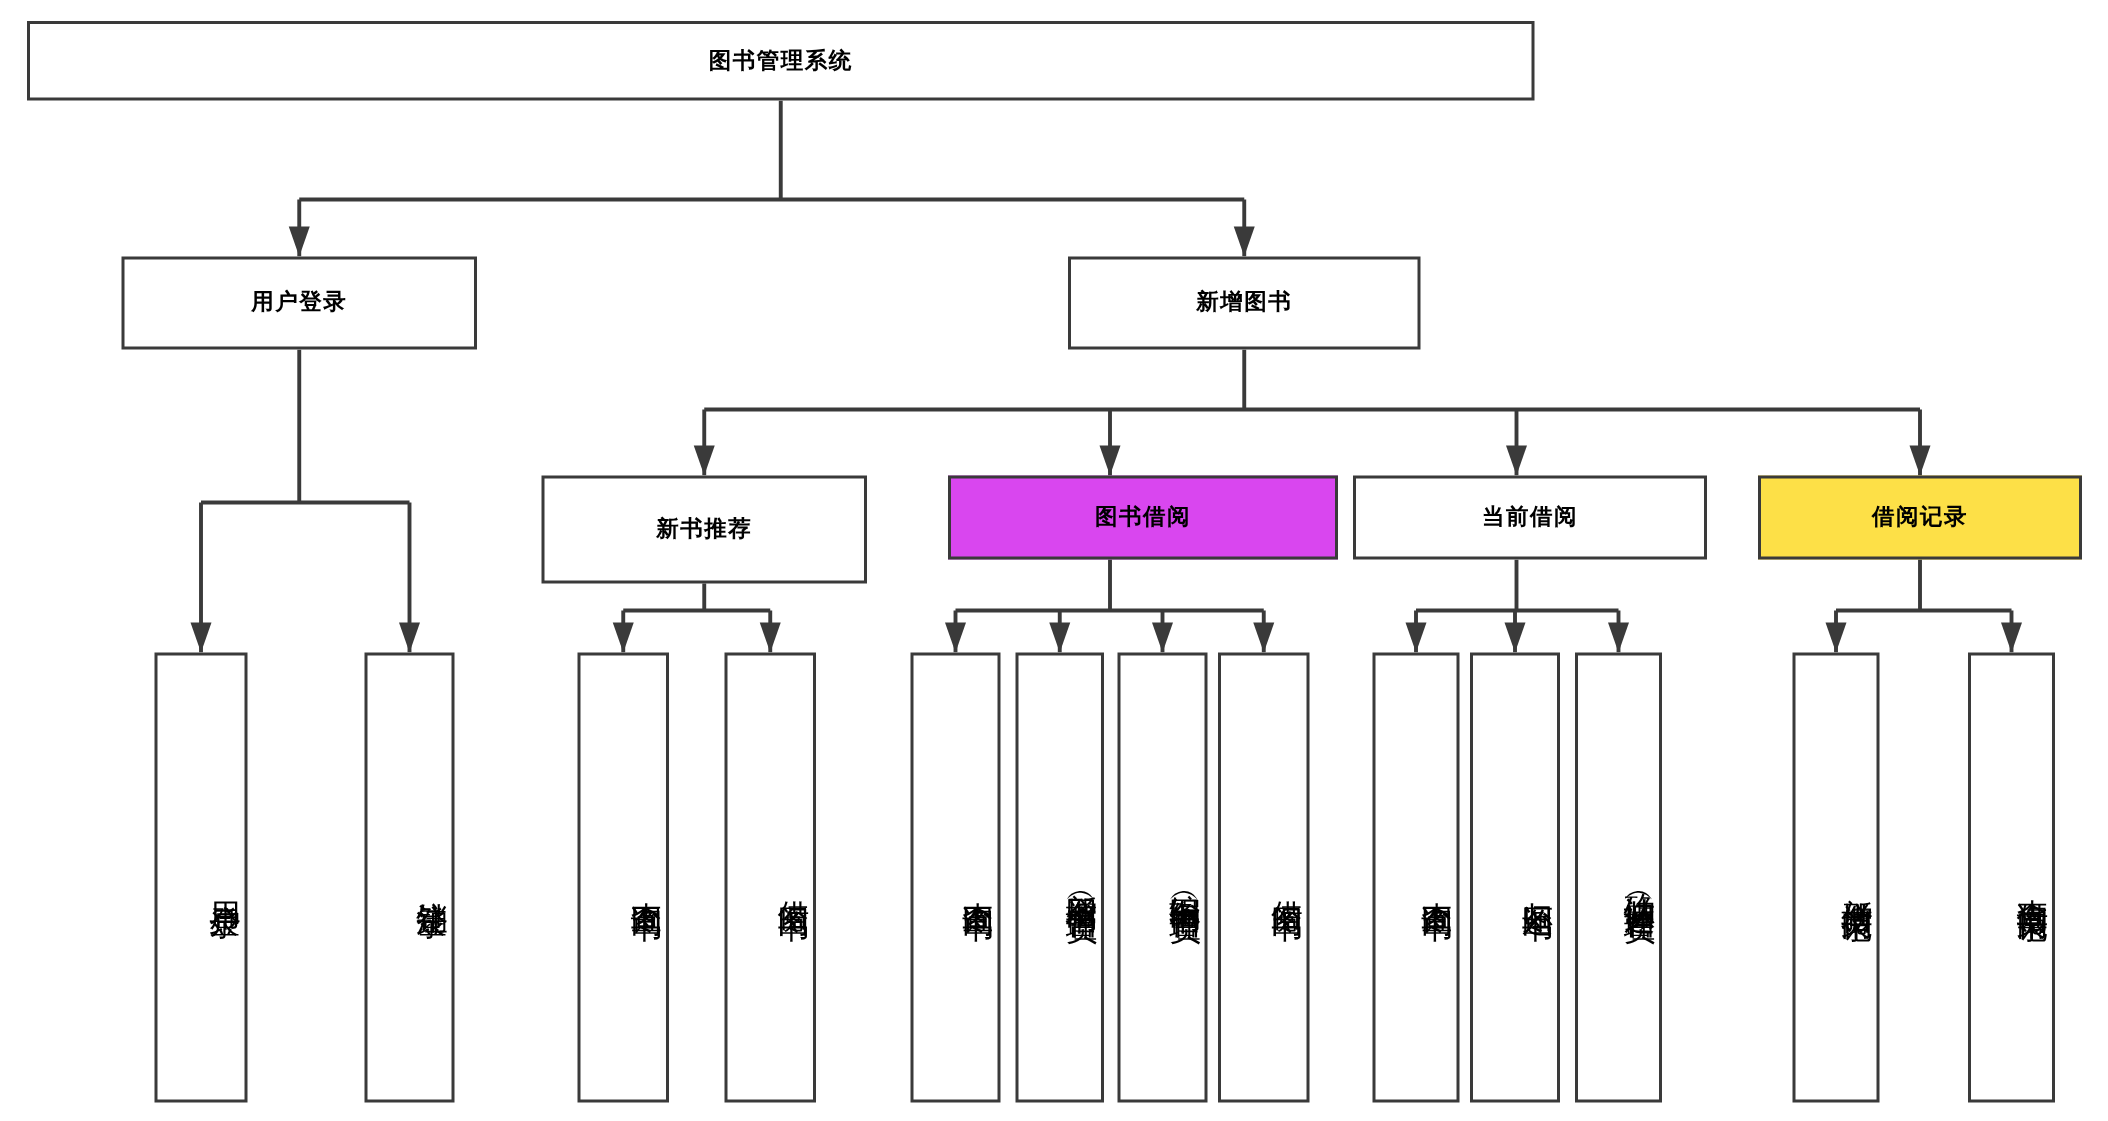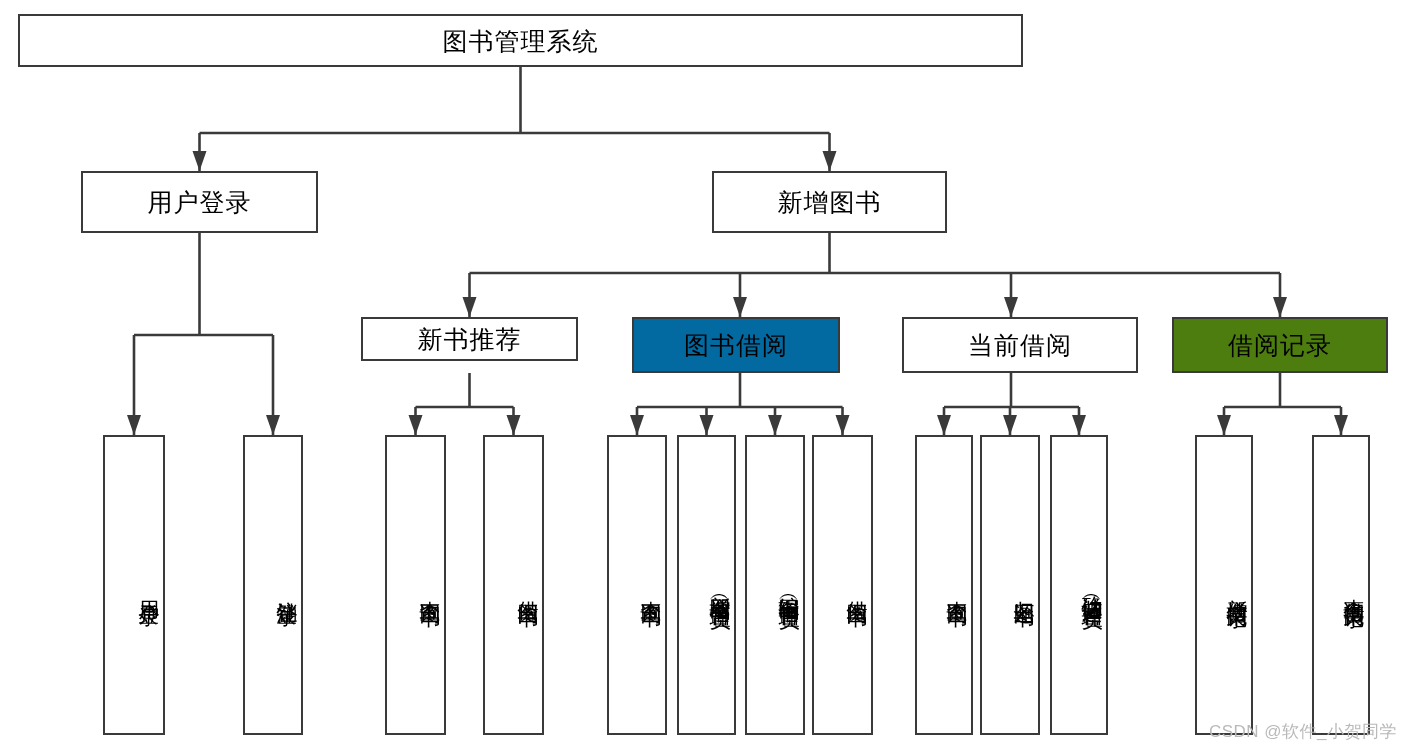--- a/index.html
+++ b/index.html
@@ -30,23 +30,24 @@
     box-sizing: border-box;
     background: #ffffff;
     border: 2px solid #3a3a3a;
     display: flex;
     align-items: center;
     justify-content: center;
     color: #000000;
     z-index: 2;
   }
   .node.horizontal {
-    font-size: 25px;
+    font-size: 15px;
     letter-spacing: 1px;
     line-height: 1.2;
+    font-weight: bold;
   }
   .node.vertical {
     writing-mode: vertical-rl;
     text-orientation: upright;
     font-size: 21px;
     letter-spacing: 2px;
     padding-top: 6px;
     align-items: flex-start;
     justify-content: center;
   }
@@ -126,30 +127,30 @@
   <div id="nodes">
       <div class="node horizontal" style="left: 18px; top: 14px; width: 1005px; height: 53px; border-color: rgb(58, 58, 58); background: rgb(255, 255, 255);">
         <span class="label">图书管理系统</span>
       </div>
       <div class="node horizontal" style="left: 81px; top: 171px; width: 237px; height: 62px; border-color: rgb(58, 58, 58); background: rgb(255, 255, 255);">
         <span class="label">用户登录</span>
       </div>
       <div class="node horizontal" style="left: 712px; top: 171px; width: 235px; height: 62px; border-color: rgb(58, 58, 58); background: rgb(255, 255, 255);">
         <span class="label">新增图书</span>
       </div>
-      <div class="node horizontal" style="left: 361px; top: 317px; width: 217px; height: 44px; border-color: rgb(58, 58, 58); background: rgb(255, 255, 255);">
+      <div class="node horizontal" style="left: 361px; top: 317px; width: 217px; height: 72px; border-color: rgb(58, 58, 58); background: rgb(255, 255, 255);">
         <span class="label">新书推荐</span>
       </div>
-      <div class="node horizontal" style="left: 632px; top: 317px; width: 208px; height: 56px; border-color: rgb(58, 58, 58); background: #0369a1;">
+      <div class="node horizontal" style="left: 632px; top: 317px; width: 260px; height: 56px; border-color: rgb(58, 58, 58); background: #d946ef;">
         <span class="label">图书借阅</span>
       </div>
       <div class="node horizontal" style="left: 902px; top: 317px; width: 236px; height: 56px; border-color: rgb(58, 58, 58); background: rgb(255, 255, 255);">
         <span class="label">当前借阅</span>
       </div>
-      <div class="node horizontal" style="left: 1172px; top: 317px; width: 216px; height: 56px; border-color: rgb(58, 58, 58); background: #4d7c0f;">
+      <div class="node horizontal" style="left: 1172px; top: 317px; width: 216px; height: 56px; border-color: rgb(58, 58, 58); background: #fde047;">
         <span class="label">借阅记录</span>
       </div>
       <div class="node vertical" style="left: 103px; top: 435px; width: 62px; height: 300px; border-color: rgb(58, 58, 58); background: rgb(255, 255, 255);">
         <span class="label">用户登录</span>
       </div>
       <div class="node vertical" style="left: 243px; top: 435px; width: 60px; height: 300px; border-color: rgb(58, 58, 58); background: rgb(255, 255, 255);">
         <span class="label">注销登录</span>
       </div>
       <div class="node vertical" style="left: 385px; top: 435px; width: 61px; height: 300px; border-color: rgb(58, 58, 58); background: rgb(255, 255, 255);">
         <span class="label">查询图书</span>
@@ -178,14 +179,13 @@
       <div class="node vertical" style="left: 1050px; top: 435px; width: 58px; height: 300px; border-color: rgb(58, 58, 58); background: rgb(255, 255, 255);">
         <span class="label">确认归还（管理员）</span>
       </div>
       <div class="node vertical" style="left: 1195px; top: 435px; width: 58px; height: 300px; border-color: rgb(58, 58, 58); background: rgb(255, 255, 255);">
         <span class="label">新增借阅记录</span>
       </div>
       <div class="node vertical" style="left: 1312px; top: 435px; width: 58px; height: 300px; border-color: rgb(58, 58, 58); background: rgb(255, 255, 255);">
         <span class="label">查询借阅记录</span>
       </div>
     </div>
-  <div id="watermark" style="color: rgb(185, 185, 185);">CSDN @软件_小贺同学</div>
 </div>
 
 </body></html>

